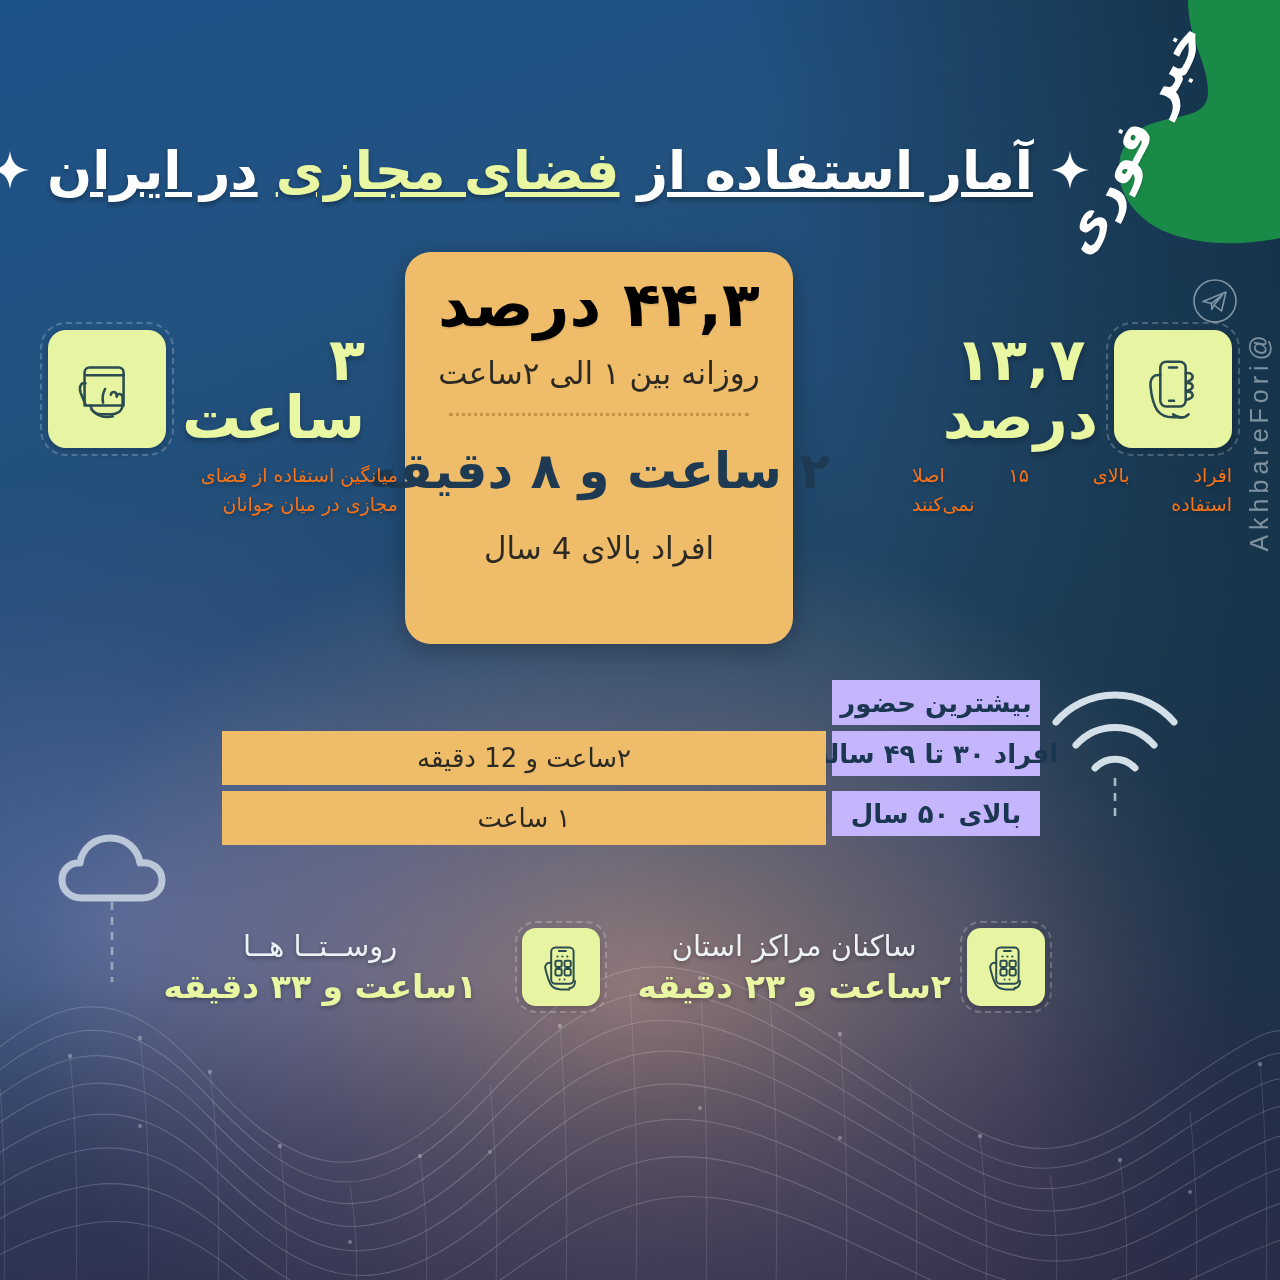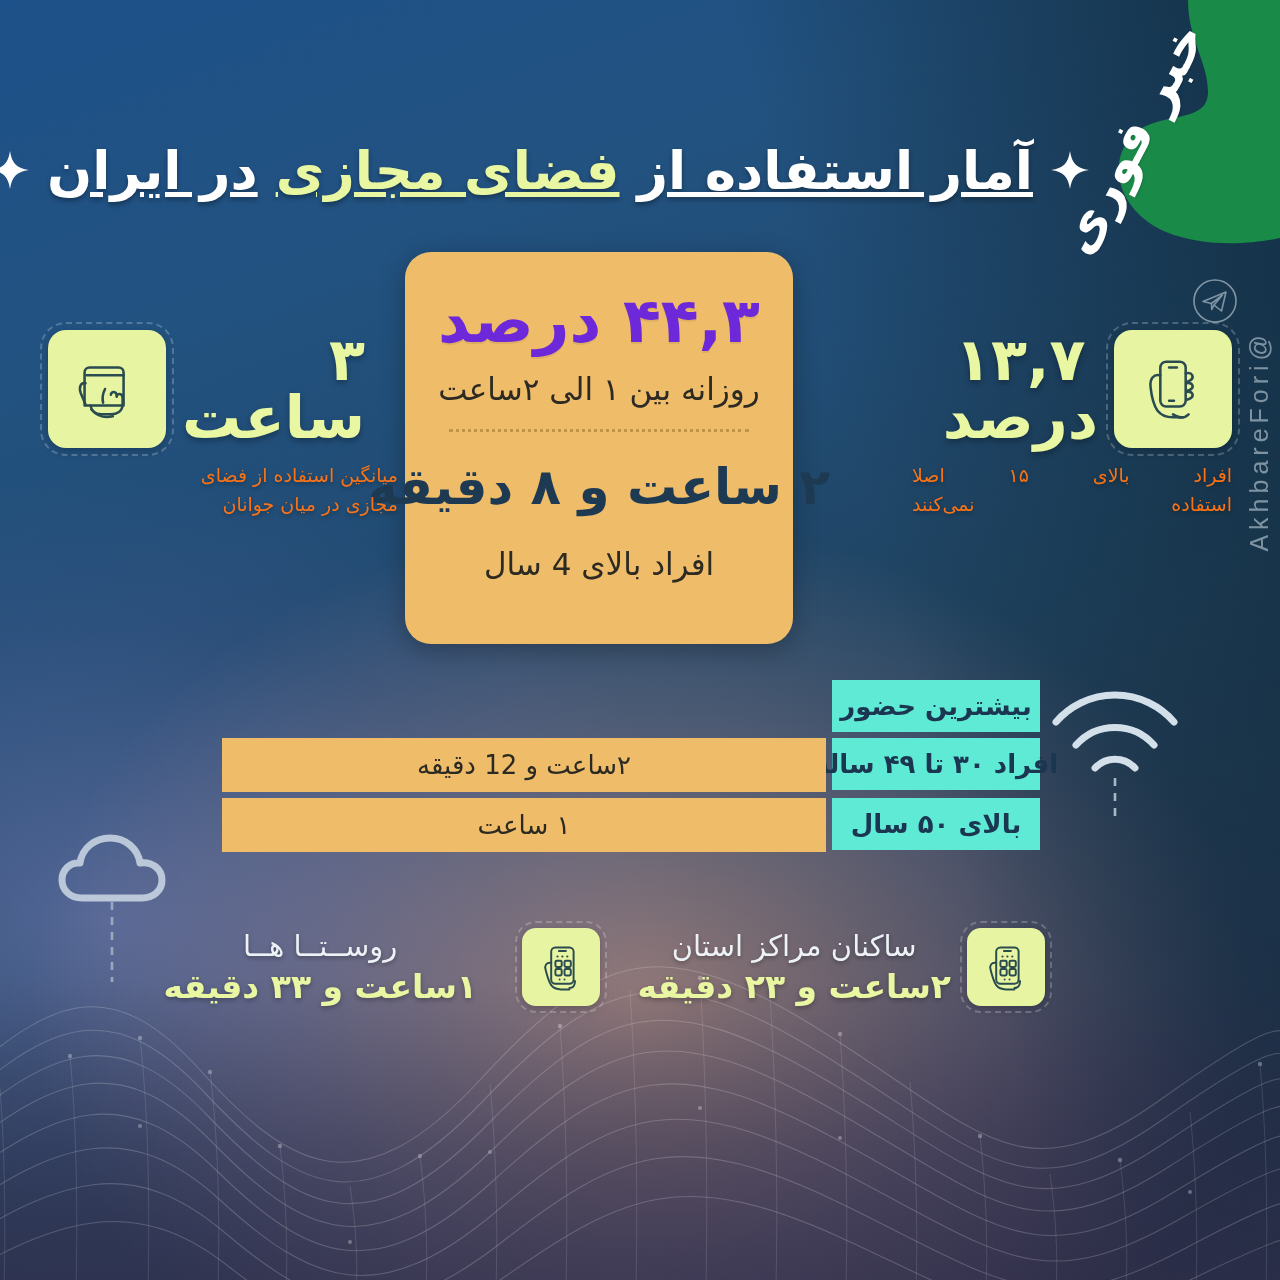--- a/index.html
+++ b/index.html
@@ -68,21 +68,21 @@
 
   
   .center-card{
     position:absolute;left:405px;top:252px;width:388px;height:392px;
     background:#efbc6a;border-radius:26px;
     box-shadow:0 6px 26px rgba(0,0,0,.28);
     display:flex;flex-direction:column;align-items:center;
     padding:16px 20px 18px;box-sizing:border-box;direction:rtl;
   }
   .cc-big{
-    font-size:62px;font-weight:700;color:#6d28d9;margin-top:16px;
+    font-size:62px;font-weight:700;color:#000000;margin-top:0;
     letter-spacing:-1px;white-space:nowrap;
     text-shadow:0 2px 0 rgba(0,0,0,.07);
   }
   .cc-sub{font-size:31px;color:#2c2a22;margin-top:14px;white-space:nowrap;}
   .cc-divider{
     width:86%;height:0;margin:22px 0 16px;
     border-top:3px dotted #b98f3f;opacity:.85;
   }
   .cc-big2{
     font-size:50px;font-weight:700;color:#1d3a52;margin-top:10px;
@@ -116,24 +116,24 @@
   #stat-right .stat-desc{text-align:justify;text-align-last:justify;}
 
   #stat-left{left:48px;top:330px;width:350px;text-align:right;}
   #stat-left .stat-top{justify-content:flex-end;}
   #stat-left .stat-num{font-size:59px;}
 
   
   .tbl{position:absolute;left:222px;top:680px;width:818px;direction:rtl;}
   .tbl-row{display:flex;gap:6px;margin-bottom:6px;}
   .tbl-label{
-    width:208px;flex:none;background:#5eead4;color:#1b3650;
+    width:208px;flex:none;background:#c4b5fd;color:#1b3650;
     font-size:26px;font-weight:700;
     display:flex;align-items:center;justify-content:center;
-    height:52px;white-space:nowrap;
+    height:45px;white-space:nowrap;
   }
   .tbl-val{
     flex:1;background:#efbc6a;color:#2b2a22;font-size:26px;
     display:flex;align-items:center;justify-content:center;
     height:54px;white-space:nowrap;
   }
 
   
   .pair{position:absolute;display:flex;align-items:center;gap:16px;direction:rtl;}
   .pair-txt{text-align:center;}

